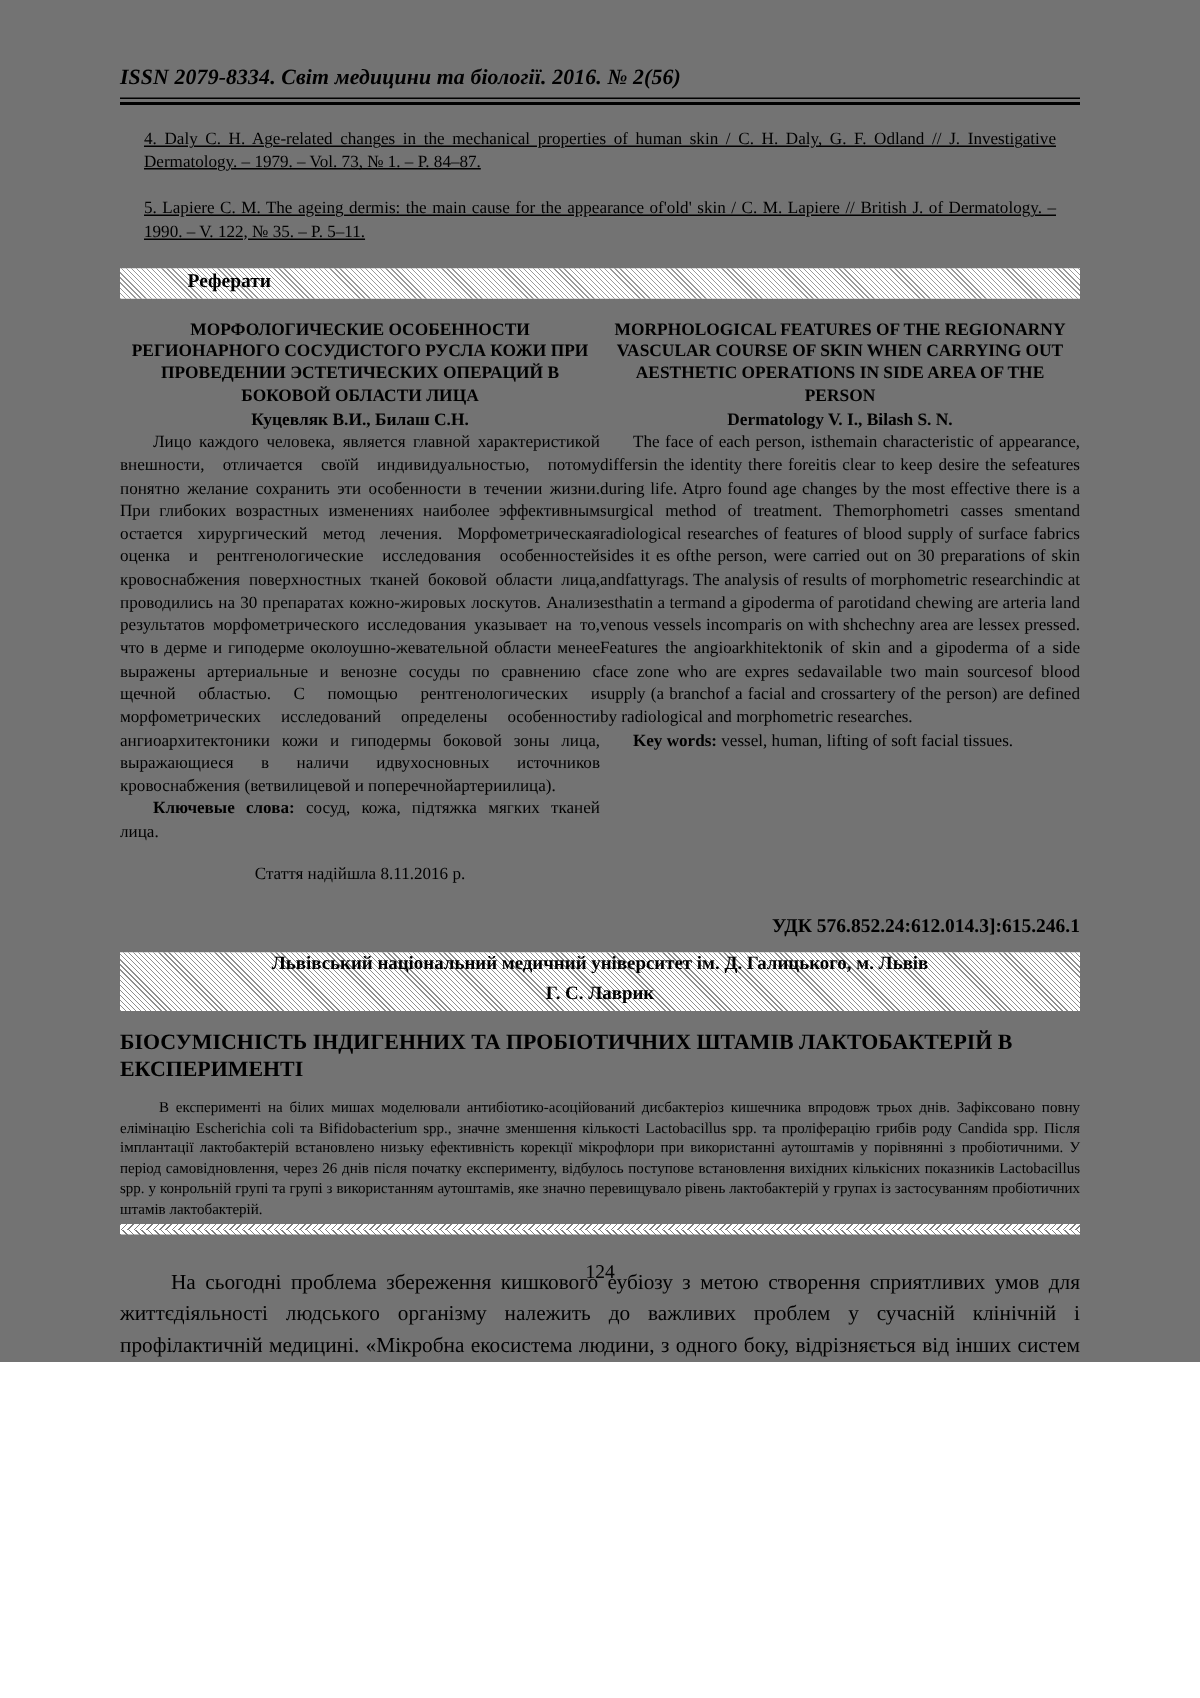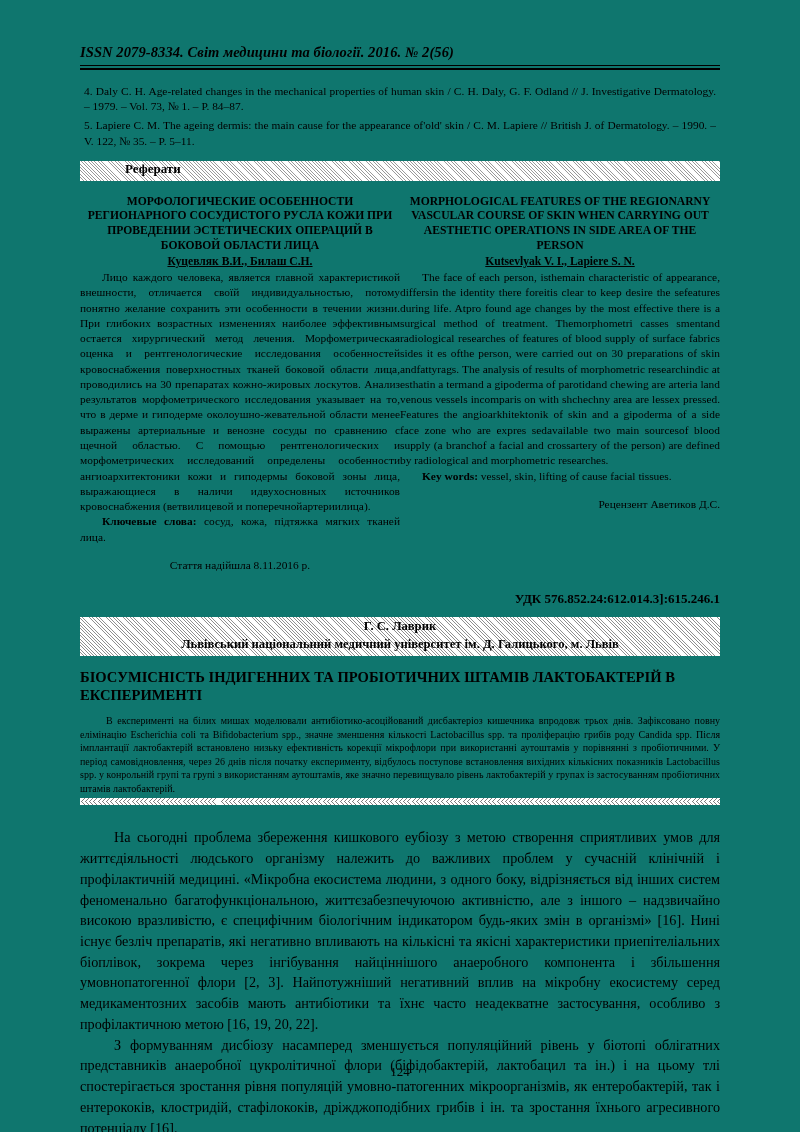--- a/index.html
+++ b/index.html
@@ -7,23 +7,23 @@
     padding: 0;
     background: #ffffff;
   }
   body {
     font-family: "Liberation Serif", "DejaVu Serif", serif;
     color: #000000;
   }
   .page {
     position: relative;
     width: 800px;
-    height: 1132px;
+    height: 908px;
     margin: 0 auto;
-    background: #0f766e;
+    background: #737373;
     box-sizing: border-box;
     padding: 0 80px;
     overflow: hidden;
   }
 
   
   .running-head {
     padding-top: 44px;
     font-style: italic;
     font-weight: bold;
@@ -39,21 +39,21 @@
     margin-bottom: 0;
   }
 
   
   .refs {
     margin-top: 14px;
     font-size: 11.4px;
     line-height: 1.32;
     text-align: justify;
   }
-  .refs p { margin: 4px; }
+  .refs p { margin: 16px; text-decoration: underline; }
 
   
   .band {
     margin-top: 12px;
     background-color: #ffffff;
     background-image:
       repeating-linear-gradient(
         45deg,
         #9a9a9a 0px, #9a9a9a 0.6px,
         #ffffff 0.6px, #ffffff 2.4px
@@ -102,21 +102,20 @@
     font-weight: bold;
     font-size: 11.6px;
     line-height: 1.28;
     text-transform: uppercase;
   }
   .ab-authors {
     text-align: center;
     font-weight: bold;
     font-size: 11.6px;
     line-height: 1.3;
-    text-decoration: underline;
   }
   .ab-body {
     font-size: 11.4px;
     line-height: 1.34;
     text-align: justify;
     text-indent: 22px;
     margin-top: 1px;
     hyphens: auto;
   }
   .ab-keywords {
@@ -230,36 +229,35 @@
       <div class="ab-body">Лицо каждого человека, является главной характеристикой внешности, отличается своїй индивидуальностью, потому понятно желание сохранить эти особенности в течении жизни. При глибоких возрастных изменениях наиболее эффективным остается хирургический метод лечения. Морфометрическая оценка и рентгенологические исследования особенностей кровоснабжения поверхностных тканей боковой области лица, проводились на 30 препаратах кожно-жировых лоскутов. Анализ результатов морфометрического исследования указывает на то, что в дерме и гиподерме околоушно-жевательной области менее выражены артериальные и венозне сосуды по сравнению с щечной областью. С помощью рентгенологических и морфометрических исследований определены особенности ангиоархитектоники кожи и гиподермы боковой зоны лица, выражающиеся в наличи идвухосновных источников кровоснабжения (ветвилицевой и поперечнойартериилица).</div>
       <div class="ab-keywords">
         <b>Ключевые слова:</b>
         <span>сосуд, кожа, підтяжка мягких тканей лица.</span>
       </div>
       <div class="ab-foot">Стаття надійшла 8.11.2016 р.</div>
     </div>
 
     <div class="col">
       <div class="ab-title">MORPHOLOGICAL FEATURES OF THE REGIONARNY VASCULAR COURSE OF SKIN WHEN CARRYING OUT AESTHETIC OPERATIONS IN SIDE AREA OF THE PERSON</div>
-      <div class="ab-authors">Kutsevlyak V. I., Lapiere S. N.</div>
+      <div class="ab-authors">Dermatology V. I., Bilash S. N.</div>
       <div class="ab-body">The face of each person, isthemain characteristic of appearance, differsin the identity there foreitis clear to keep desire the sefeatures during life. Atpro found age changes by the most effective there is a surgical method of treatment. Themorphometri casses smentand radiological researches of features of blood supply of surface fabrics sides it es ofthe person, were carried out on 30 preparations of skin andfattyrags. The analysis of results of morphometric researchindic at esthatin a termand a gipoderma of parotidand chewing are arteria land venous vessels incomparis on with shchechny area are lessex pressed. Features the angioarkhitektonik of skin and a gipoderma of a side face zone who are expres sedavailable two main sourcesof blood supply (a branchof a facial and crossartery of the person) are defined by radiological and morphometric researches.</div>
       <div class="ab-keywords">
         <b>Key words:</b>
-        <span>vessel, skin, lifting of cause facial tissues.</span>
+        <span>vessel, human, lifting of soft facial tissues.</span>
       </div>
-      <div class="ab-foot right">Рецензент Аветиков Д.С.</div>
     </div>
 
   </div>
 
   <div class="udc">УДК 576.852.24:612.014.3]:615.246.1</div>
 
   <div class="band band2" style="height:auto;display:block;">
+    <span class="band-center" style="padding-top:0;">Львівський національний медичний університет ім. Д. Галицького, м. Львів</span>
     <span class="band-center">Г. С. Лаврик</span>
-    <span class="band-center" style="padding-top:0;">Львівський національний медичний університет ім. Д. Галицького, м. Львів</span>
   </div>
 
   <div class="art-title">БІОСУМІСНІСТЬ ІНДИГЕННИХ ТА ПРОБІОТИЧНИХ ШТАМІВ ЛАКТОБАКТЕРІЙ В ЕКСПЕРИМЕНТІ</div>
 
   <div class="uk-abstract">
     <p>В експерименті на білих мишах моделювали антибіотико-асоційований дисбактеріоз кишечника впродовж трьох днів. Зафіксовано  повну елімінацію Escherichia coli та Bifidobacterium spp., значне зменшення кількості Lactobacillus spp. та проліферацію грибів роду Candida spp. Після імплантації лактобактерій встановлено низьку ефективність корекції мікрофлори при використанні аутоштамів у порівнянні з пробіотичними. У період самовідновлення, через 26 днів після початку експерименту, відбулось поступове встановлення вихідних кількісних показників  Lactobacillus spp. у конрольній групі та групі з використанням аутоштамів, яке значно перевищувало рівень лактобактерій у групах із застосуванням пробіотичних штамів лактобактерій.</p>
   </div>
   <div class="wave"></div>
 
   <div class="body-text">

